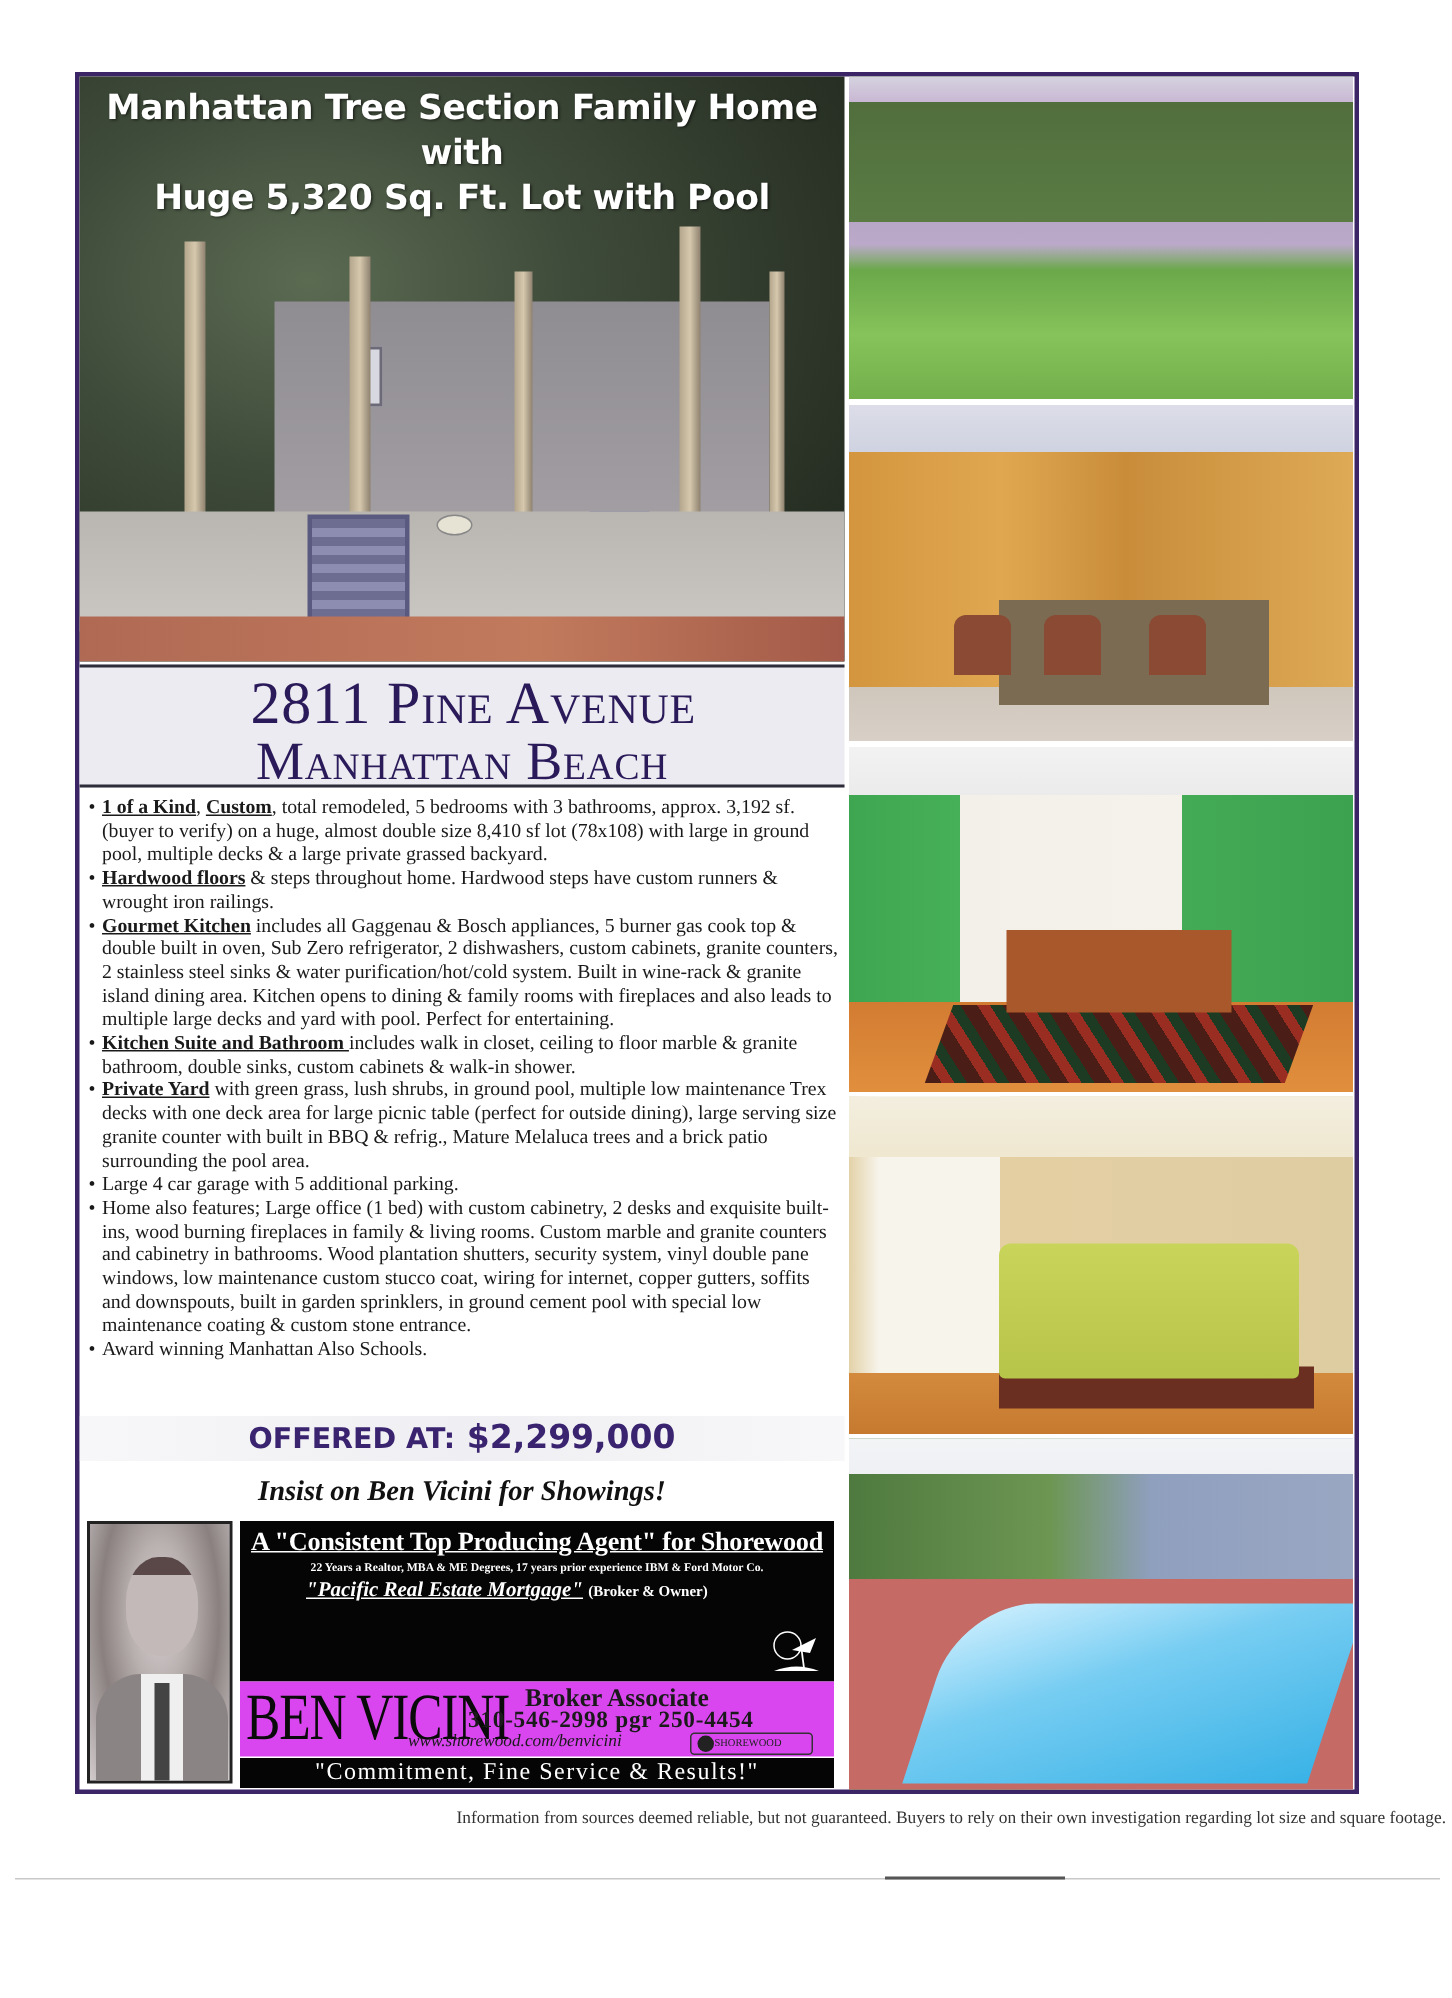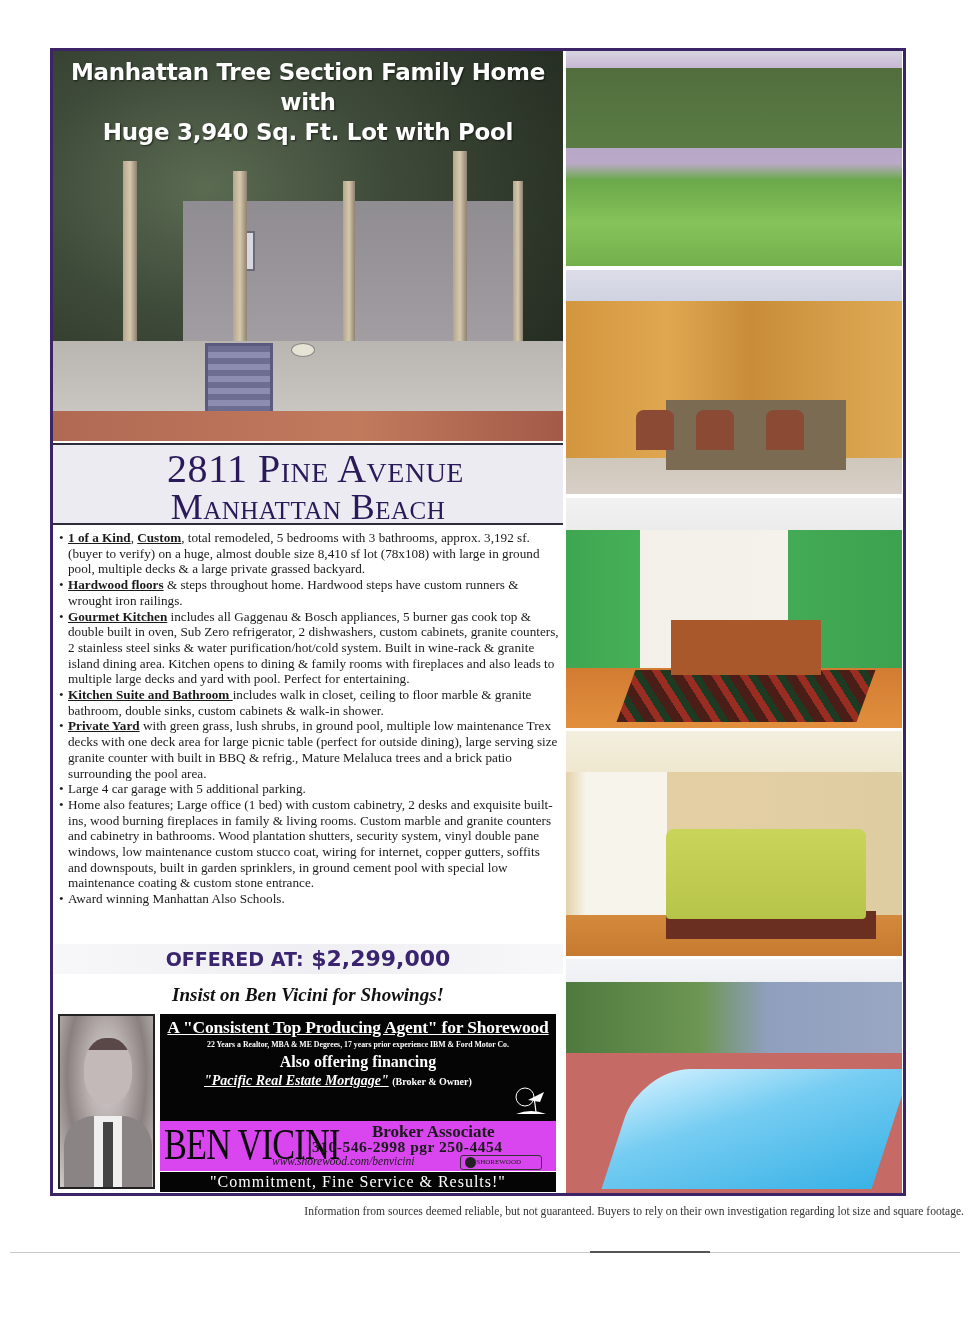--- a/index.html
+++ b/index.html
@@ -110,21 +110,21 @@
     .agent-black .l5 .owner { font-size: 10px; font-weight: bold; }
     .agent-black .umbrella { position: absolute; right: 8px; top: 72px; width: 34px; height: 32px; }
 
     .agent-name-row {
       position: absolute; left: 160px; top: 1121px; width: 396px; height: 50px; background: #d946ef;
     }
     .agent-name {
       position: absolute; left: 4px; top: 0px; font-family: "Liberation Serif", serif;
       font-size: 44px; line-height: 48px; color: #0a0a0a; letter-spacing: -1px; transform: scaleX(0.78); transform-origin: left;
     }
-    .agent-title { position: absolute; left: 212px; top: 1px; font-size: 17px; font-weight: bold; color: #1a1a1a; }
+    .agent-title { position: absolute; left: 190px; top: 1px; font-size: 17px; font-weight: bold; color: #1a1a1a; }
     .agent-phone { position: absolute; left: 152px; top: 17px; font-size: 15.5px; font-weight: bold; color: #1a1a1a; letter-spacing: 0.5px; }
     .agent-web { position: absolute; left: 112px; top: 34px; font-size: 11.5px; font-style: italic; color: #1a1a1a; }
     .shorewood-logo {
       position: absolute; left: 300px; top: 34px; width: 82px; height: 15px;
       border: 1px solid #333; border-radius: 3px; font-size: 7px; line-height: 13px;
       text-align: right; padding-right: 20px; font-family: "Liberation Serif", serif; color:#222;
     }
     .shorewood-logo .mark { position:absolute; left:4px; top:1px; width:11px; height:11px; border-radius:50%; background:#222; }
     .motto {
       position: absolute; left: 160px; top: 1172px; width: 396px; height: 20px; background: #050505;
@@ -192,21 +192,21 @@
   <div class="trunk t2"></div>
   <div class="trunk t3"></div>
   <div class="trunk t4"></div>
   <div class="trunk t5"></div>
   <div class="wall"></div>
   <div class="gate"></div>
   <div class="plaque"></div>
   <div class="walk"></div>
   <div class="title">
     <div>Manhattan Tree Section Family Home with</div>
-    <div>Huge 3,940 Sq. Ft. Lot with Pool</div>
+    <div>Huge 5,320 Sq. Ft. Lot with Pool</div>
   </div>
 </div>
 
 <div class="address">
   <div class="line1">2811 Pine Avenue</div>
   <div class="line2">Manhattan Beach</div>
 </div>
 
 <div class="features">
   <div class="feat">
@@ -252,21 +252,20 @@
 <div class="agent-photo">
   <div class="shoulders"></div>
   <div class="shirt"></div>
   <div class="tie"></div>
   <div class="face"></div>
 </div>
 
 <div class="agent-black">
   <div class="l1">A "Consistent Top Producing Agent" for Shorewood</div>
   <div class="l3">22 Years a Realtor, MBA &amp; ME Degrees, 17 years prior experience IBM &amp; Ford Motor Co.</div>
-  <div class="l4">Also offering financing</div>
   <div class="l5">
     <span class="mort">"Pacific Real Estate Mortgage"</span>
     <span class="owner">(Broker &amp; Owner)</span>
   </div>
   <svg class="umbrella" viewBox="0 0 34 32">
     <circle cx="11" cy="11" r="9" fill="none" stroke="#fff" stroke-width="1"></circle>
     <path d="M14 14 L30 6 L26 16 Z" fill="#fff"></path>
     <line x1="20" y1="11" x2="22" y2="26" stroke="#fff" stroke-width="1.2"></line>
     <path d="M2 28 Q17 22 32 28 Z" fill="#fff"></path>
   </svg>

